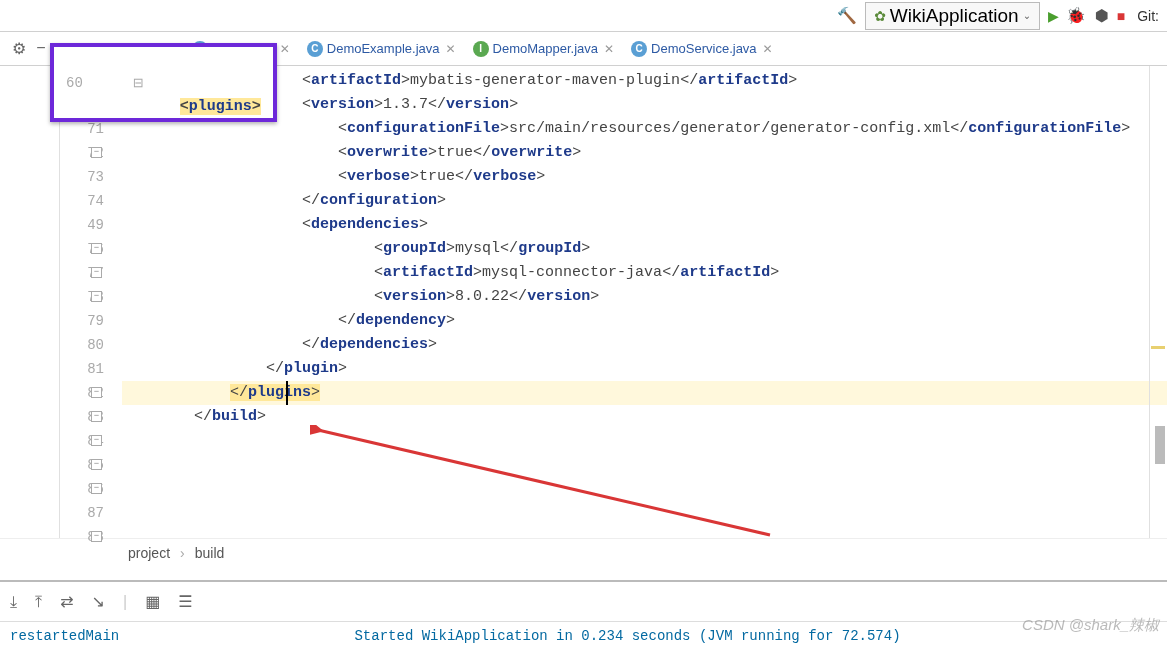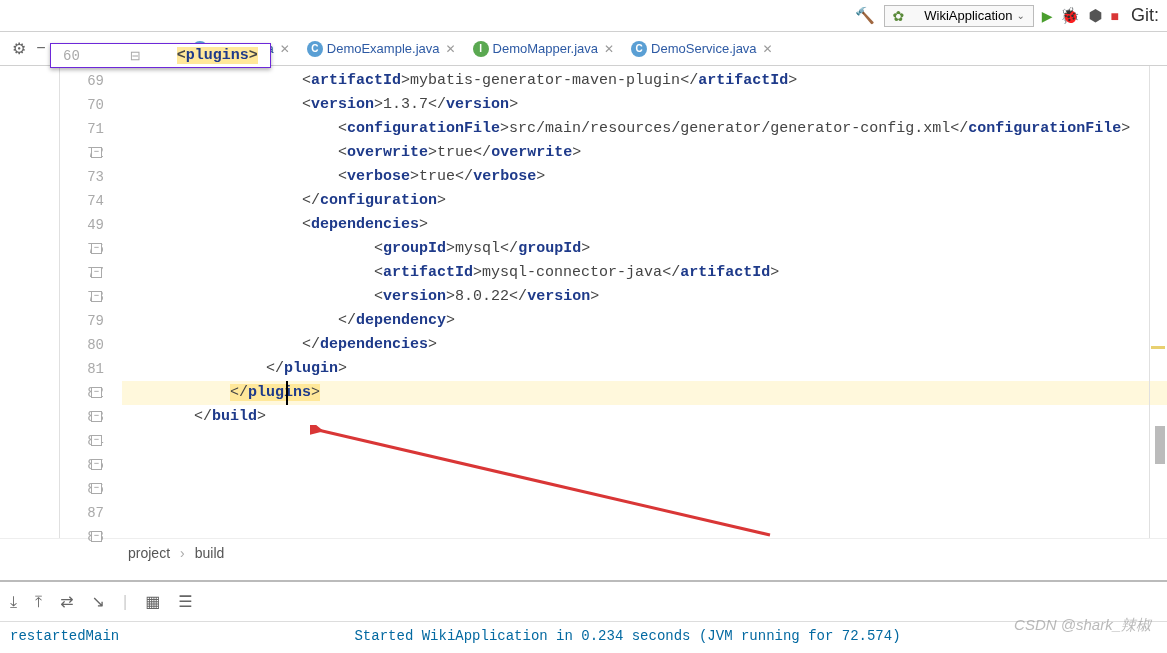--- a/index.html
+++ b/index.html
@@ -2,42 +2,42 @@
 <html><head>
   <meta charset="utf-8">
   <style>
     * { margin: 0; padding: 0; box-sizing: border-box; }
     body { font-family: 'Segoe UI', Arial, sans-serif; font-size: 13px; background: #fff; overflow: hidden; width: 1167px; height: 653px; position: relative; }
     
     .toolbar { height: 32px; display: flex; align-items: center; justify-content: flex-end; padding: 0 8px; border-bottom: 1px solid #d0d0d0; gap: 8px; }
     .build-icon { color: #5a8a3a; font-size: 16px; cursor: pointer; }
     .run-config { display: flex; align-items: center; border: 1px solid #bbb; background: #f8f8f8; padding: 2px 8px; gap: 4px; cursor: pointer; }
     .run-config-icon { color: #5a8a3a; font-size: 14px; }
-    .run-config-text { font-size: 13px; margin-left: 16px; }
+    .run-config-text { font-size: 19px; }
     .chevron { color: #666; font-size: 10px; }
     .play-icon { color: #4a9e2e; font-size: 14px; }
     .bug-icon { color: #4a9e2e; font-size: 16px; }
     .coverage-icon { color: #555; font-size: 16px; }
     .stop-icon { color: #d93636; font-size: 14px; }
-    .git-label { color: #333; font-size: 18px; margin-left: 4px; }
+    .git-label { color: #333; font-size: 14px; margin-left: 4px; }
     
     .tabs-row { height: 34px; display: flex; align-items: center; border-bottom: 1px solid #d0d0d0; padding-left: 4px; }
     .left-icons { display: flex; gap: 10px; padding: 0 8px; color: #666; }
     .left-icons span { cursor: pointer; font-size: 16px; }
     .tab { display: flex; align-items: center; padding: 6px 8px; gap: 4px; cursor: pointer; border-right: 1px solid transparent; }
     .tab-icon { width: 16px; height: 16px; border-radius: 50%; display: flex; align-items: center; justify-content: center; font-size: 10px; color: #fff; font-weight: bold; }
     .tab-icon.c { background: #5a9fd4; }
     .tab-icon.i { background: #5aa851; }
     .tab-label { color: #2d5aa4; font-size: 13px; }
     .tab-label.first { color: #555; }
     .tab-close { color: #999; font-size: 12px; margin-left: 2px; }
     
-    .breadcrumb-popup { position: absolute; left: 50px; top: 43px; background: #fff; border: 1px solid #6d28d9; box-shadow: 0 2px 4px rgba(0,0,0,0.3); padding: 3px 12px; z-index: 10; display: flex; align-items: center; }
+    .breadcrumb-popup { position: absolute; left: 50px; top: 43px; background: #fff; border: 4px solid #6d28d9; box-shadow: 0 2px 4px rgba(0,0,0,0.3); padding: 3px 12px; z-index: 10; display: flex; align-items: center; }
     .breadcrumb-popup .line-no { color: #aaa; margin-right: 50px; font-family: 'Courier New', monospace; font-size: 14px; }
-    .breadcrumb-popup .tag { font-family: 'Courier New', monospace; font-size: 15px; background: #ffe89a; }
+    .breadcrumb-popup .tag { font-family: 'Courier New', monospace; font-size: 15px; background: #ffe89a; margin-top: 48px; }
     .breadcrumb-popup .angle { color: #444; font-weight: bold; }
     .breadcrumb-popup .tagname { color: #1e3a8a; font-weight: bold; }
     
     .editor { display: flex; height: 472px; position: relative; padding-left: 12px; }
     .left-margin { width: 48px; background: #fff; border-right: 1px solid #e0e0e0; }
     .gutter { width: 62px; background: #fff; text-align: right; padding-right: 18px; font-family: 'Courier New', monospace; font-size: 14px; color: #aaa; line-height: 24px; padding-top: 3px; position: relative; }
     .gutter-line { height: 24px; position: relative; }
     .fold-icon { position: absolute; right: 2px; top: 6px; width: 11px; height: 11px; border: 1px solid #aaa; background: #fff; font-size: 9px; line-height: 9px; text-align: center; color: #888; cursor: pointer; }
     .code-area { flex: 1; font-family: 'Courier New', monospace; font-size: 15px; line-height: 24px; padding-top: 3px; position: relative; }
     .code-line { height: 24px; white-space: pre; position: relative; }
@@ -54,21 +54,21 @@
     .ruler-mark.gray-block { background: #bbb; width: 10px; height: 38px; }
     
     .breadcrumb-bar { height: 28px; display: flex; align-items: center; padding-left: 128px; color: #555; font-size: 14px; gap: 10px; border-top: 1px solid #eee; }
     .breadcrumb-sep { color: #aaa; }
     
     .bottom-panel { margin-top: 14px; border-top: 2px solid #bbb; }
     .bottom-toolbar { height: 40px; display: flex; align-items: center; padding-left: 10px; gap: 18px; color: #666; border-bottom: 1px solid #ddd; }
     .bottom-toolbar span { cursor: pointer; font-size: 16px; }
     .console { font-family: 'Courier New', monospace; font-size: 14px; color: #0369a1; padding: 6px 10px; }
     
-    .watermark { position: absolute; right: 16px; bottom: 18px; color: rgba(130,130,130,0.55); font-size: 15px; font-style: italic; margin-top: 35px; }
+    .watermark { position: absolute; right: 8px; bottom: 18px; color: rgba(130,130,130,0.55); font-size: 15px; font-style: italic; margin-top: 35px; }
     
     .arrow-svg { position: absolute; left: 310px; top: 425px; z-index: 5; pointer-events: none; }
   </style>
 </head>
 <body>
 
 <div class="toolbar">
   <span class="build-icon">🔨</span>
   <div class="run-config">
     <span class="run-config-icon">✿</span>

